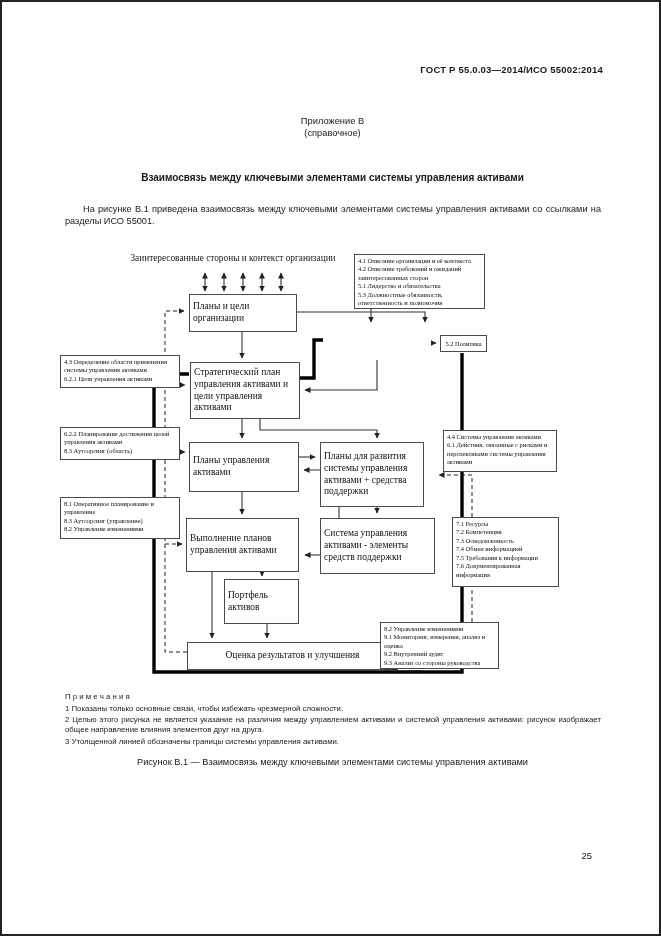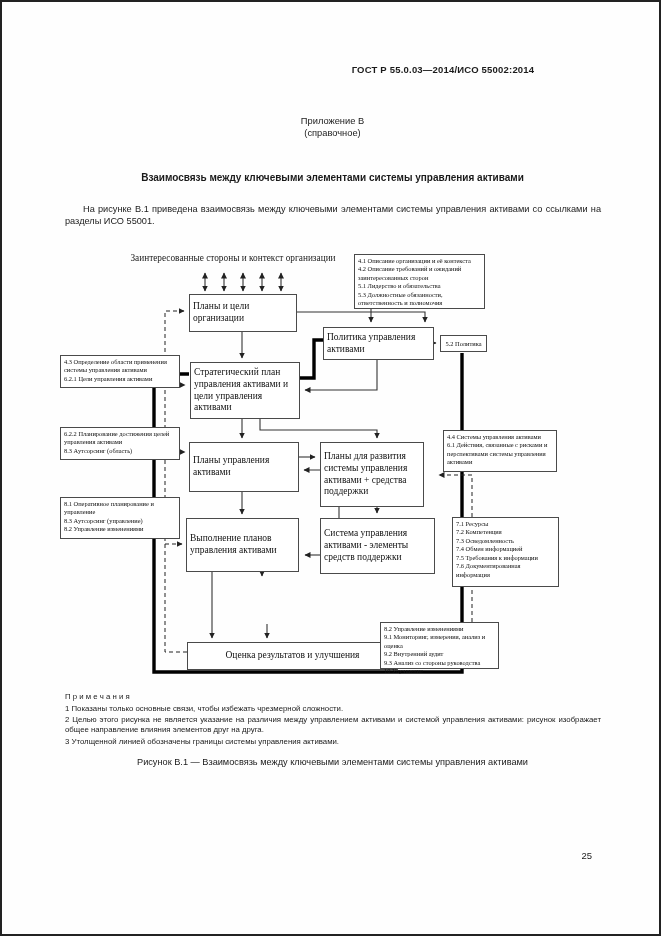--- a/index.html
+++ b/index.html
@@ -1,21 +1,21 @@
 <!DOCTYPE html>
 <html><head>
 <meta charset="utf-8">
 <style>
   html,body{margin:0;padding:0;background:#888;}
   .page{
     position:relative;width:661px;height:936px;background:#fefefe;
     border:2px solid #222;box-sizing:border-box;overflow:hidden;
     font-family:"Liberation Sans","DejaVu Sans",sans-serif;color:#1a1a1a;
   }
-  .hdr{position:absolute;top:62px;left:272px;width:338px;text-align:center;
+  .hdr{position:absolute;top:62px;left:263px;width:338px;text-align:right;
     font-size:9.5px;font-weight:bold;letter-spacing:.2px;}
   .centered{position:absolute;left:0;width:661px;text-align:center;}
   .appx1{top:114px;font-size:9.3px;}
   .appx2{top:126px;font-size:9.3px;}
   .stitle{top:170px;font-size:10px;font-weight:bold;}
   .intro{position:absolute;top:201px;left:63px;width:536px;font-size:9.2px;
     line-height:1.35;text-indent:18px;text-align:justify;}
   svg.wires{position:absolute;top:0;left:0;z-index:1;pointer-events:none;}
   .box,.refbox{position:absolute;border:1px solid #4a4a4a;background:#fff;
     box-sizing:border-box;z-index:2;color:#111;
@@ -97,21 +97,20 @@
     </g>
   </svg>
 
   <div class="toplabel">Заинтересованные стороны и контекст организации</div>
 
   <div class="box" style="left:187px;top:292px;width:108px;height:38px;">Планы и цели организации</div>
   <div class="refbox" style="left:352px;top:252px;width:131px;height:55px;">4.1 Описание организации и её контекста
 4.2 Описание требований и ожиданий заинтересованных сторон
 5.1 Лидерство и обязательства
 5.3 Должностные обязанности, ответственность и полномочия</div>
-  <div class="box" style="left:321px;top:325px;width:111px;height:33px;">Политика управления активами</div>
   <div class="refbox" style="left:438px;top:333px;width:47px;height:17px;text-align:center;padding-top:4px;">5.2 Политика</div>
   <div class="refbox" style="left:58px;top:353px;width:120px;height:33px;">4.3 Определение области применения системы управления активами
 6.2.1 Цели управления активами</div>
   <div class="box" style="left:188px;top:360px;width:110px;height:57px;">Стратегический план управления активами и цели управления активами</div>
   <div class="refbox" style="left:58px;top:425px;width:120px;height:33px;">6.2.2 Планирование достижения целей управления активами
 8.3 Аутсорсинг (область)</div>
   <div class="box" style="left:187px;top:440px;width:110px;height:50px;">Планы управления активами</div>
   <div class="box" style="left:318px;top:440px;width:104px;height:65px;">Планы для развития системы управления активами + средства поддержки</div>
   <div class="refbox" style="left:441px;top:428px;width:114px;height:42px;">4.4 Системы управления активами
 6.1 Действия, связанные с рисками и перспективами системы управления активами</div>
@@ -119,20 +118,21 @@
 8.3 Аутсорсинг (управление)
 8.2 Управление изменениями</div>
   <div class="box" style="left:184px;top:516px;width:113px;height:54px;">Выполнение планов управления активами</div>
   <div class="box" style="left:318px;top:516px;width:115px;height:56px;">Система управления активами - элементы средств поддержки</div>
   <div class="refbox" style="left:450px;top:515px;width:107px;height:70px;">7.1 Ресурсы
 7.2 Компетенция
 7.3 Осведомленность
 7.4 Обмен информацией
 7.5 Требования к информации
 7.6 Документированная информация</div>
+  <div class="box" style="left:222px;top:577px;width:75px;height:45px;">Портфель активов</div>
   <div class="box" style="left:185px;top:640px;width:211px;height:28px;">Оценка результатов и улучшения</div>
   <div class="refbox" style="left:378px;top:620px;width:119px;height:47px;">8.2 Управление изменениями
 9.1 Мониторинг, измерения, анализ и оценка
 9.2 Внутренний аудит
 9.3 Анализ со стороны руководства
 10 Улучшение</div>
 
   <div class="notes">
     <div class="nlabel">П р и м е ч а н и я</div>
     <p>1 Показаны только основные связи, чтобы избежать чрезмерной сложности.</p>

